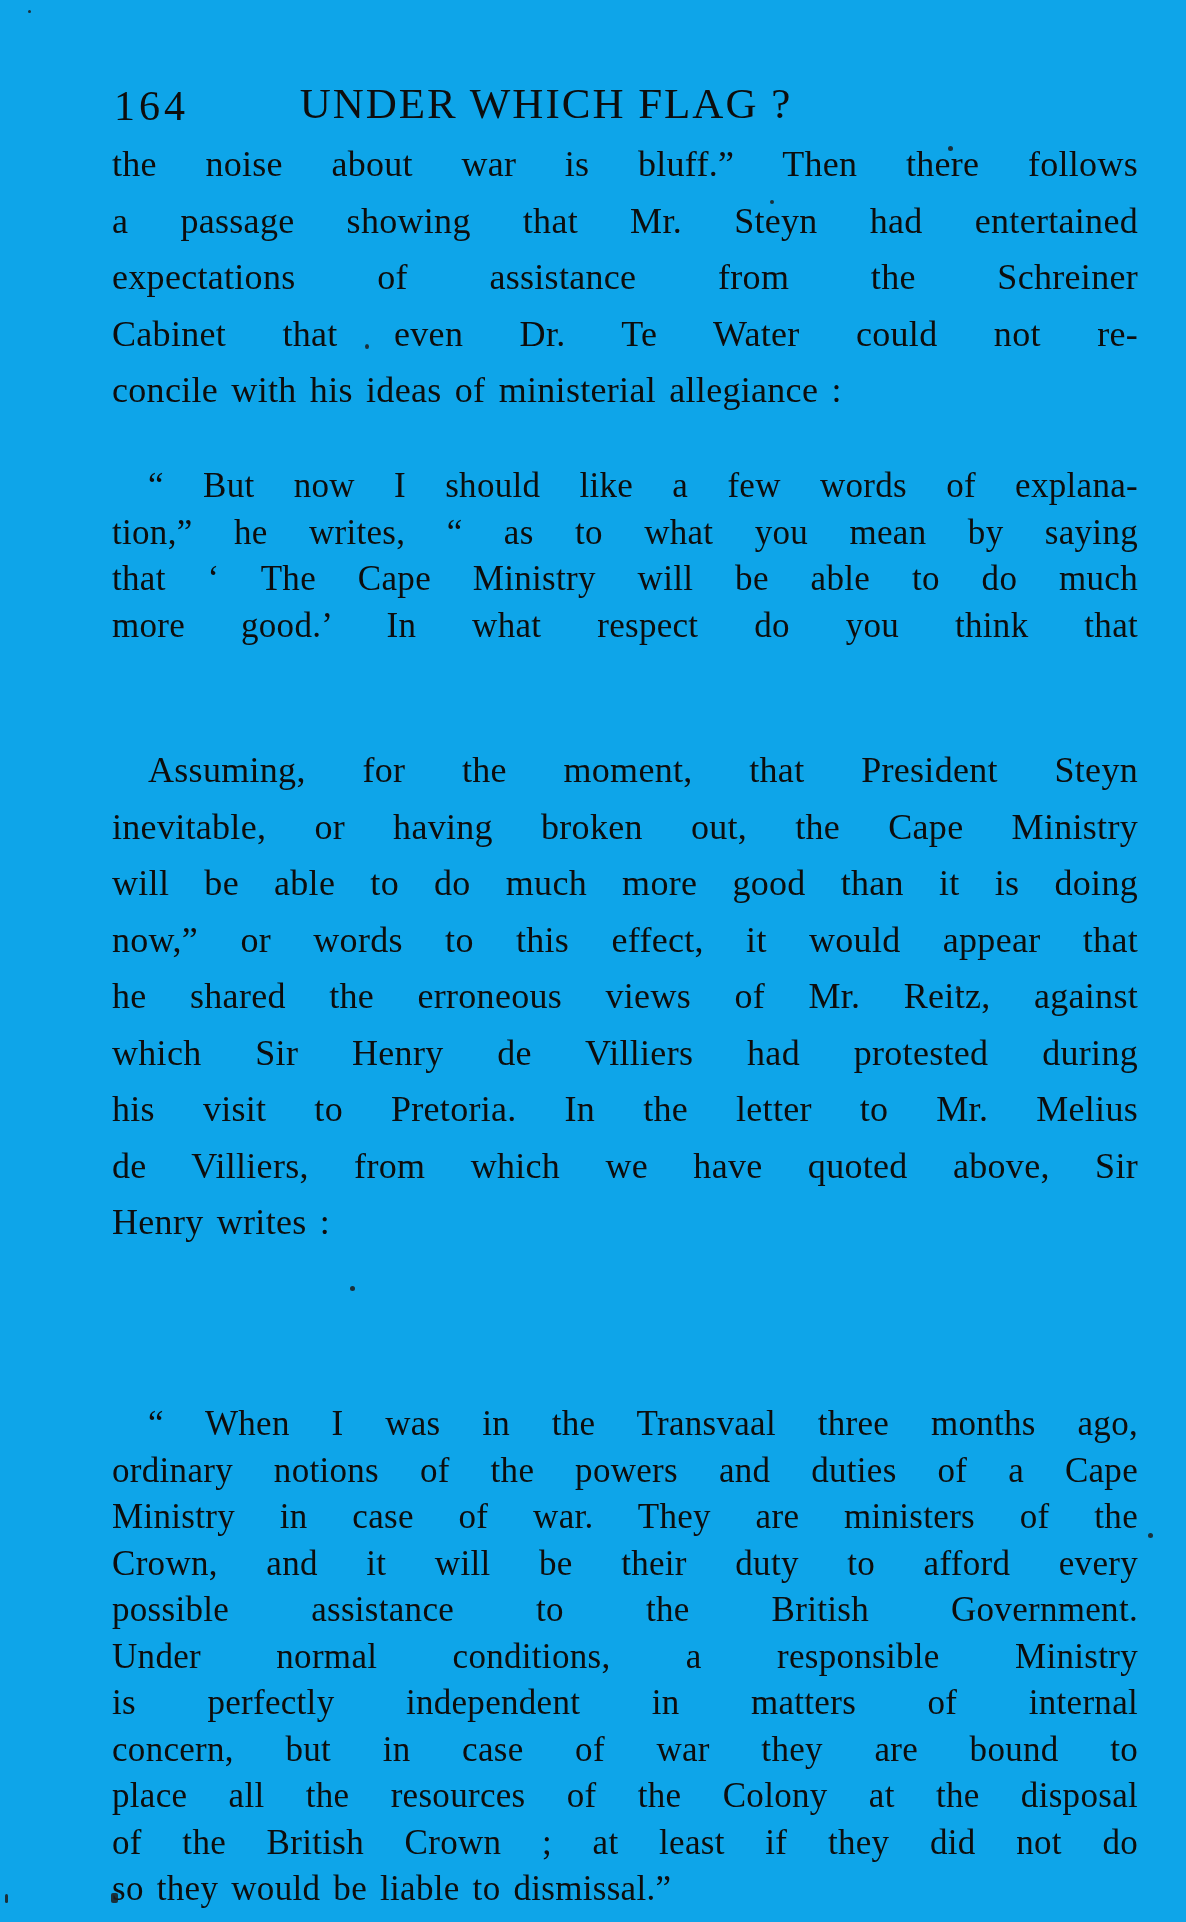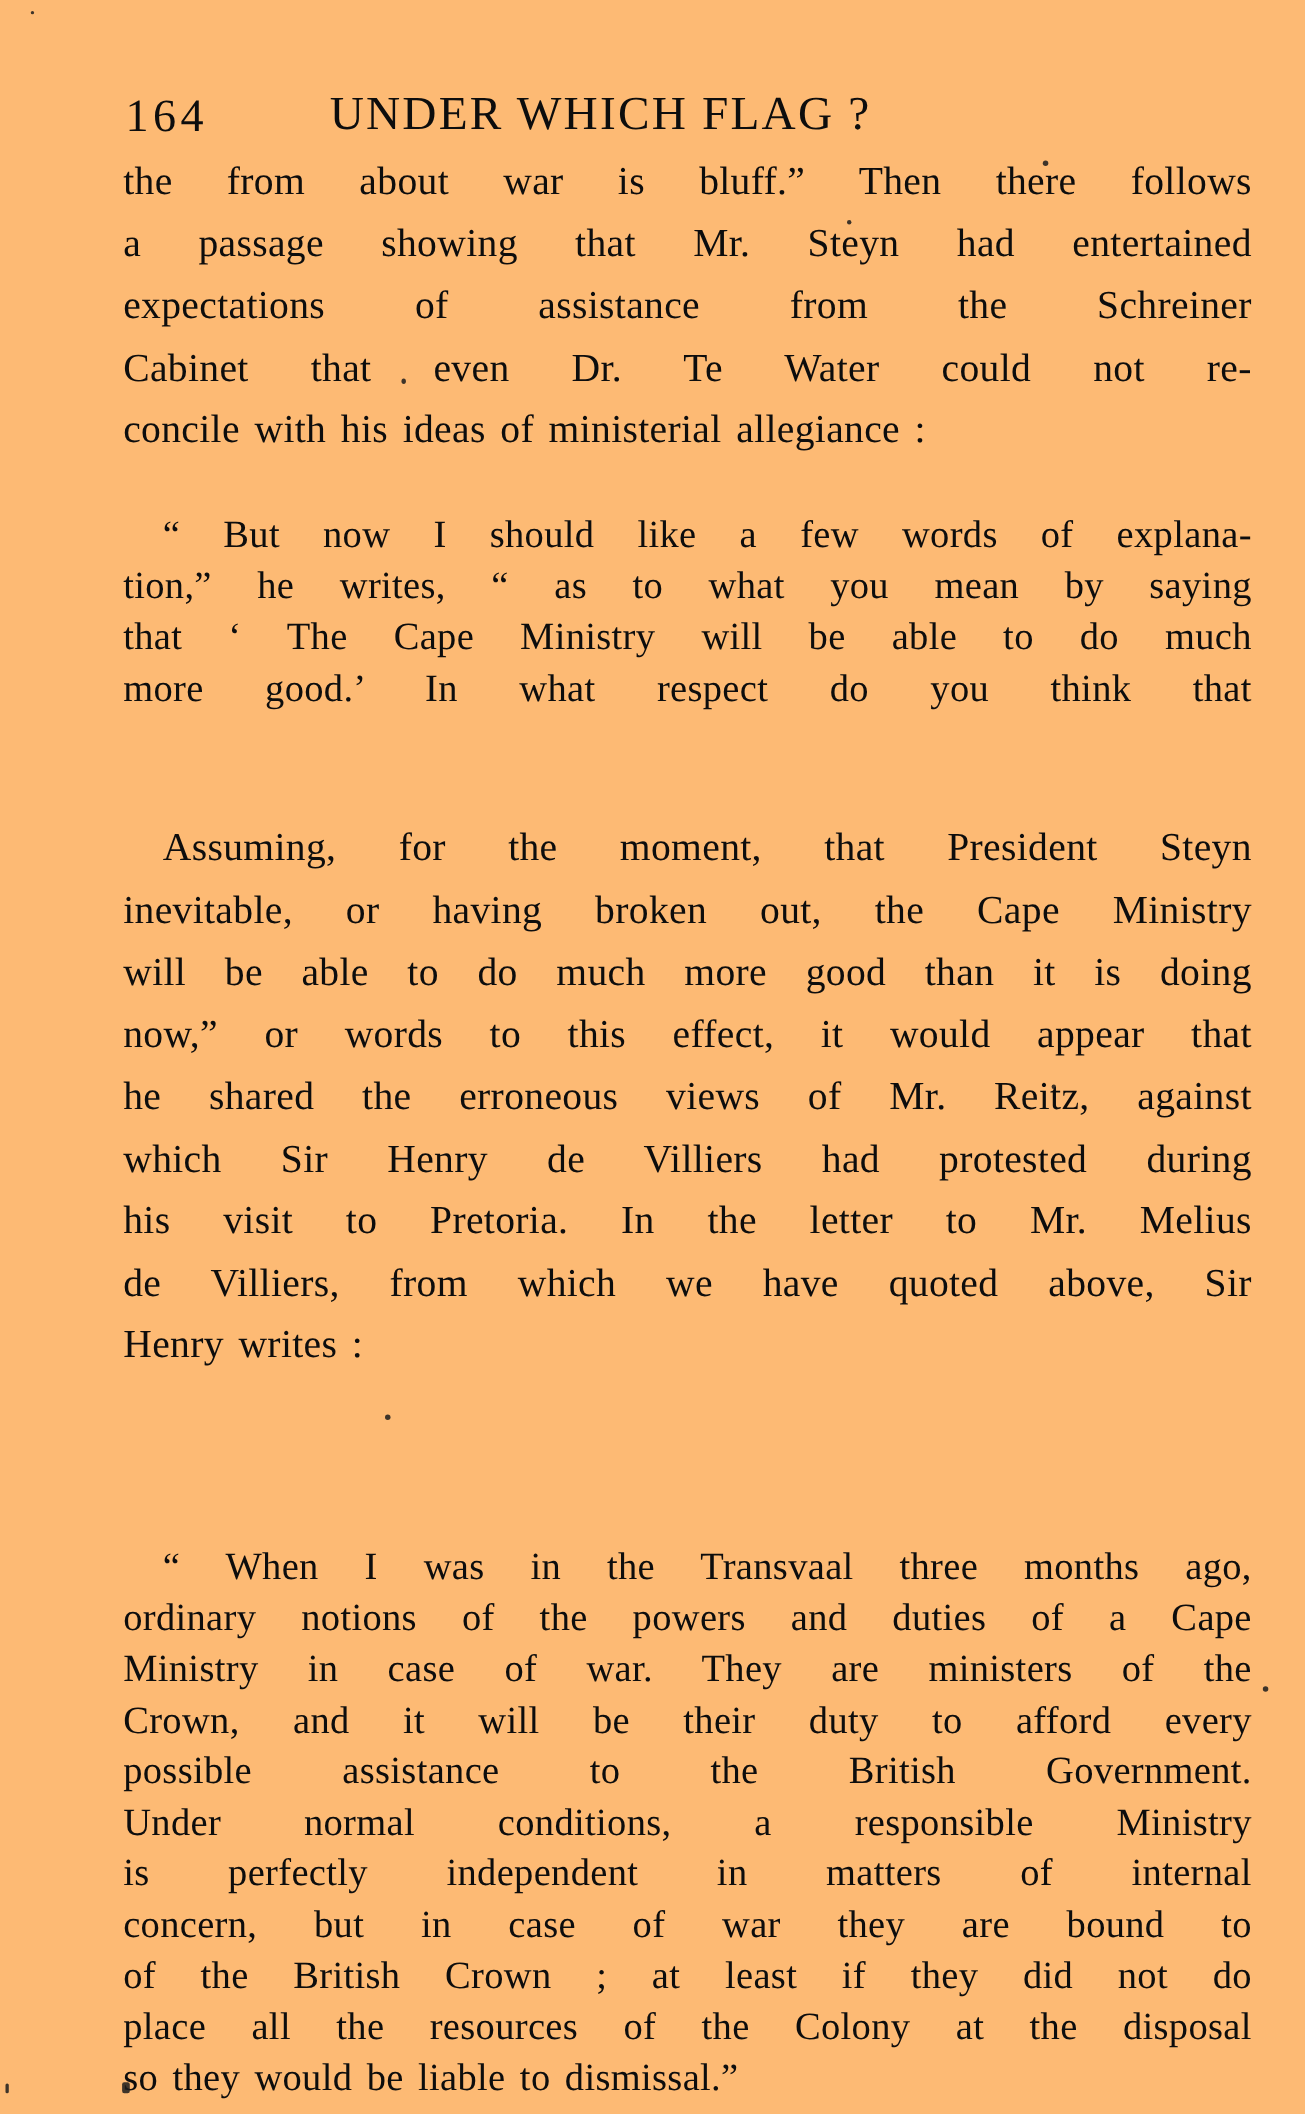--- a/index.html
+++ b/index.html
@@ -1,20 +1,20 @@
 <!DOCTYPE html>
 <html lang="en"><head>
 <meta charset="utf-8">
 <style>
   html, body { margin: 0; padding: 0; background: #ffffff; }
   .page {
     position: relative;
     width: 1186px;
     height: 1922px;
-    background: #fdba74;
+    background: #0ea5e9;
     overflow: hidden;
     font-family: "Liberation Serif", "DejaVu Serif", serif;
     color: #0d0d0d;
   }
 
   
   .header { position: absolute; left: 112px; top: 74px; width: 1026px; height: 54px; }
   .pagenum {
     position: absolute; left: 2px; top: 8px;
     font-size: 42px; letter-spacing: 4px;
@@ -60,21 +60,21 @@
 
 <div class="page">
 
   <div class="header">
     <div class="pagenum">164</div>
     <div class="title">UNDER WHICH FLAG ?</div>
   </div>
 
   <div>
       <div class="block paragraph b0">
-        <div class="line">the from about war is bluff.” Then there follows</div>
+        <div class="line">the noise about war is bluff.” Then there follows</div>
         <div class="line">a passage showing that Mr. Steyn had entertained</div>
         <div class="line">expectations of assistance from the Schreiner</div>
         <div class="line">Cabinet that even Dr. Te Water could not re-</div>
         <div class="line last">concile with his ideas of ministerial allegiance :</div>
       </div>
       <div class="block quote b1 indent">
         <div class="line">“ But now I should like a few words of explana-</div>
         <div class="line">tion,” he writes, “ as to what you mean by saying</div>
         <div class="line">that ‘ The Cape Ministry will be able to do much</div>
         <div class="line">more good.’ In what respect do you think that</div>
@@ -92,22 +92,22 @@
       </div>
       <div class="block quote b3 indent">
         <div class="line">“ When I was in the Transvaal three months ago,</div>
         <div class="line">ordinary notions of the powers and duties of a Cape</div>
         <div class="line">Ministry in case of war. They are ministers of the</div>
         <div class="line">Crown, and it will be their duty to afford every</div>
         <div class="line">possible assistance to the British Government.</div>
         <div class="line">Under normal conditions, a responsible Ministry</div>
         <div class="line">is perfectly independent in matters of internal</div>
         <div class="line">concern, but in case of war they are bound to</div>
+        <div class="line">place all the resources of the Colony at the disposal</div>
         <div class="line">of the British Crown ; at least if they did not do</div>
-        <div class="line">place all the resources of the Colony at the disposal</div>
         <div class="line last">so they would be liable to dismissal.”</div>
       </div>
     </div>
 
   <div class="speck sp0"></div>
   <div class="speck sp1"></div>
   <div class="speck sp2"></div>
   <div class="speck sp3"></div>
   <div class="speck sp4"></div>
   <div class="speck sp5"></div>

